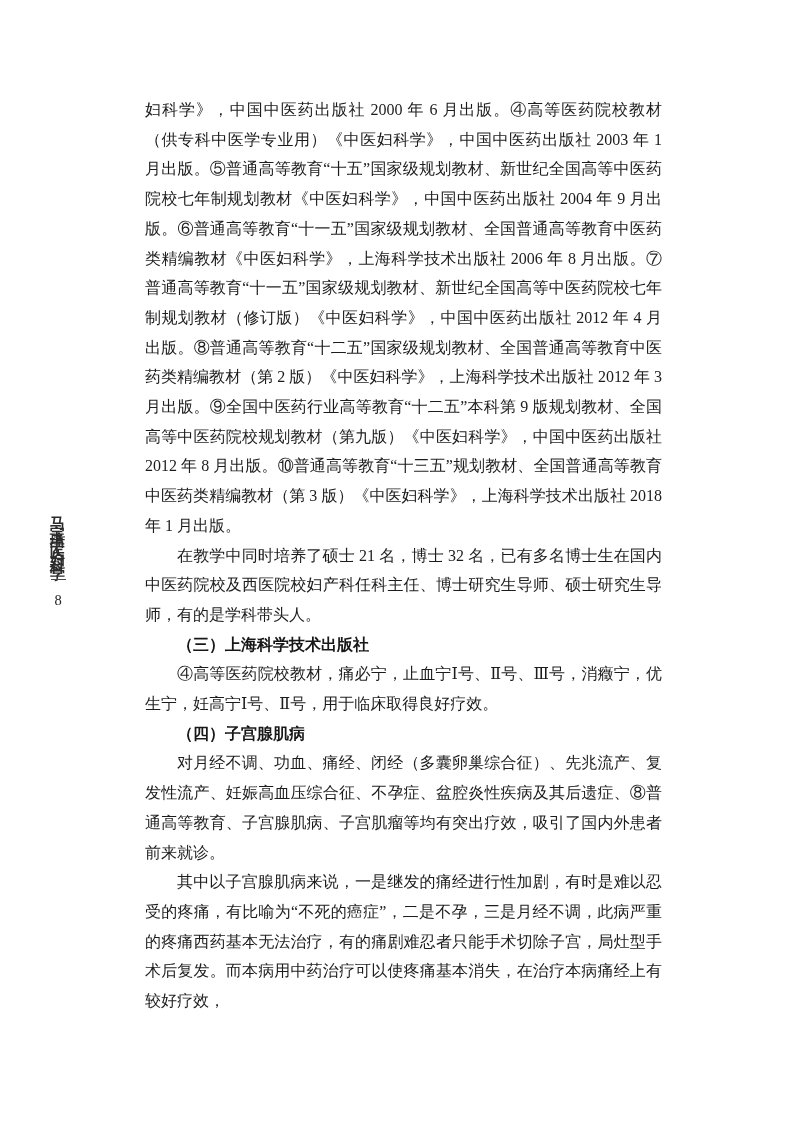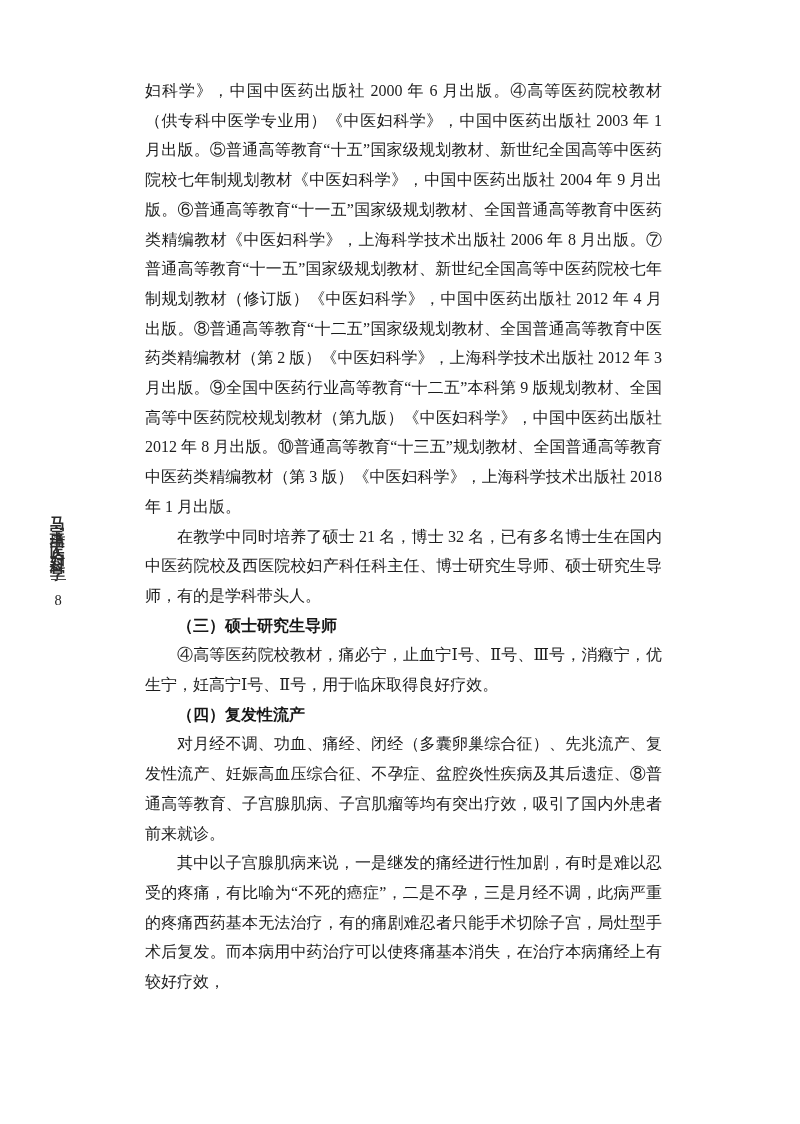--- a/index.html
+++ b/index.html
@@ -63,20 +63,21 @@
     font-size: 16px;
     line-height: 29.7px;
     text-align: justify;
   }
   .para {
     margin: 0;
     padding: 0;
   }
   .para.flush {
     text-indent: 0;
+    margin-top: 19px;
   }
   .para.indent {
     text-indent: 2em;
   }
   .para.heading {
     text-indent: 2em;
     font-family: "Liberation Sans", "DejaVu Sans", sans-serif;
     font-weight: 700;
     color: #171717;
   }
@@ -89,20 +90,20 @@
   <div class="spine">
     <div class="spine-title">马宝璋中医妇科学</div>
     <div class="spine-divider"></div>
     <div class="spine-page-number">8</div>
   </div>
 
   <div class="text-block">
 
   <p class="para flush">妇科学》，中国中医药出版社 2000 年 6 月出版。④高等医药院校教材（供专科中医学专业用）《中医妇科学》，中国中医药出版社 2003 年 1 月出版。⑤普通高等教育“十五”国家级规划教材、新世纪全国高等中医药院校七年制规划教材《中医妇科学》，中国中医药出版社 2004 年 9 月出版。⑥普通高等教育“十一五”国家级规划教材、全国普通高等教育中医药类精编教材《中医妇科学》，上海科学技术出版社 2006 年 8 月出版。⑦普通高等教育“十一五”国家级规划教材、新世纪全国高等中医药院校七年制规划教材（修订版）《中医妇科学》，中国中医药出版社 2012 年 4 月出版。⑧普通高等教育“十二五”国家级规划教材、全国普通高等教育中医药类精编教材（第 2 版）《中医妇科学》，上海科学技术出版社 2012 年 3 月出版。⑨全国中医药行业高等教育“十二五”本科第 9 版规划教材、全国高等中医药院校规划教材（第九版）《中医妇科学》，中国中医药出版社 2012 年 8 月出版。⑩普通高等教育“十三五”规划教材、全国普通高等教育中医药类精编教材（第 3 版）《中医妇科学》，上海科学技术出版社 2018 年 1 月出版。</p>
       <p class="para indent">在教学中同时培养了硕士 21 名，博士 32 名，已有多名博士生在国内中医药院校及西医院校妇产科任科主任、博士研究生导师、硕士研究生导师，有的是学科带头人。</p>
-      <p class="para heading">（三）硕士研究生导师</p>
+      <p class="para heading">（三）上海科学技术出版社</p>
       <p class="para indent">④高等医药院校教材，痛必宁，止血宁Ⅰ号、Ⅱ号、Ⅲ号，消癥宁，优生宁，妊高宁Ⅰ号、Ⅱ号，用于临床取得良好疗效。</p>
-      <p class="para heading">（四）复发性流产</p>
+      <p class="para heading">（四）子宫腺肌病</p>
       <p class="para indent">对月经不调、功血、痛经、闭经（多囊卵巢综合征）、先兆流产、复发性流产、妊娠高血压综合征、不孕症、盆腔炎性疾病及其后遗症、⑧普通高等教育、子宫腺肌病、子宫肌瘤等均有突出疗效，吸引了国内外患者前来就诊。</p>
       <p class="para indent">其中以子宫腺肌病来说，一是继发的痛经进行性加剧，有时是难以忍受的疼痛，有比喻为“不死的癌症”，二是不孕，三是月经不调，此病严重的疼痛西药基本无法治疗，有的痛剧难忍者只能手术切除子宫，局灶型手术后复发。而本病用中药治疗可以使疼痛基本消失，在治疗本病痛经上有较好疗效，</p>
     </div>
 
 </div>
 
 </body></html>

